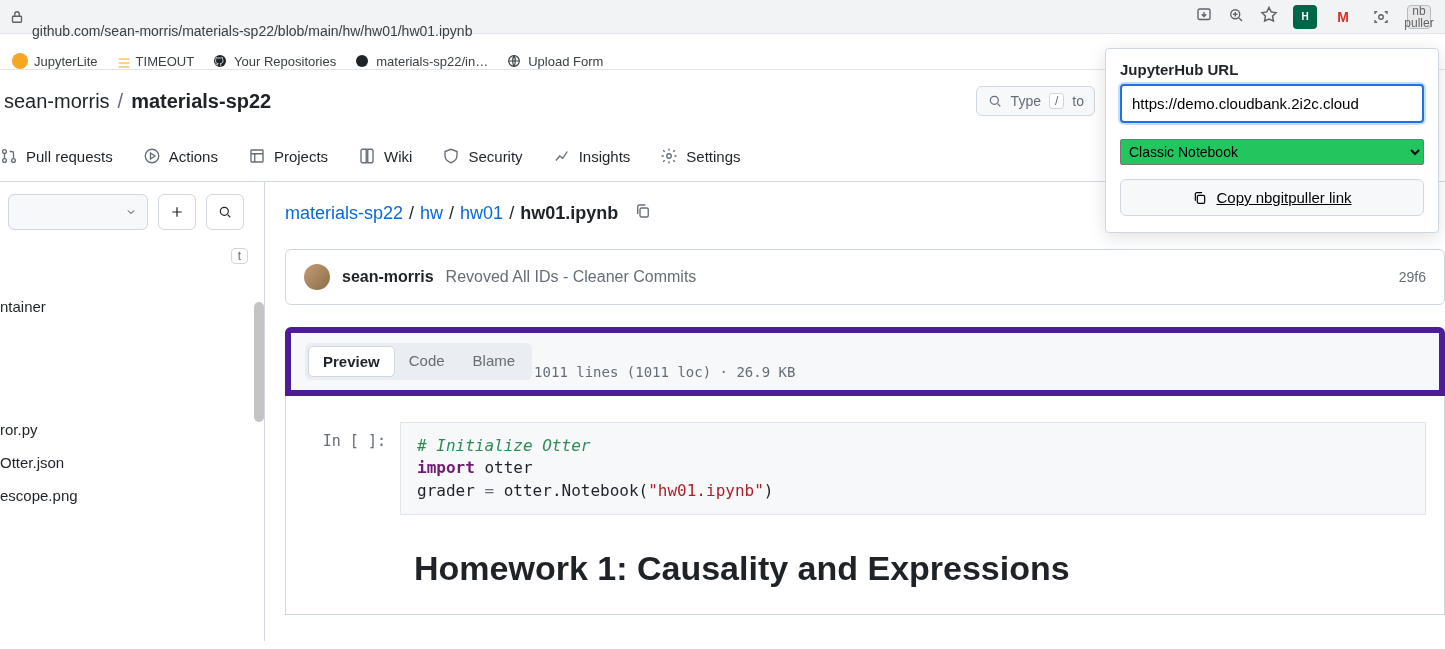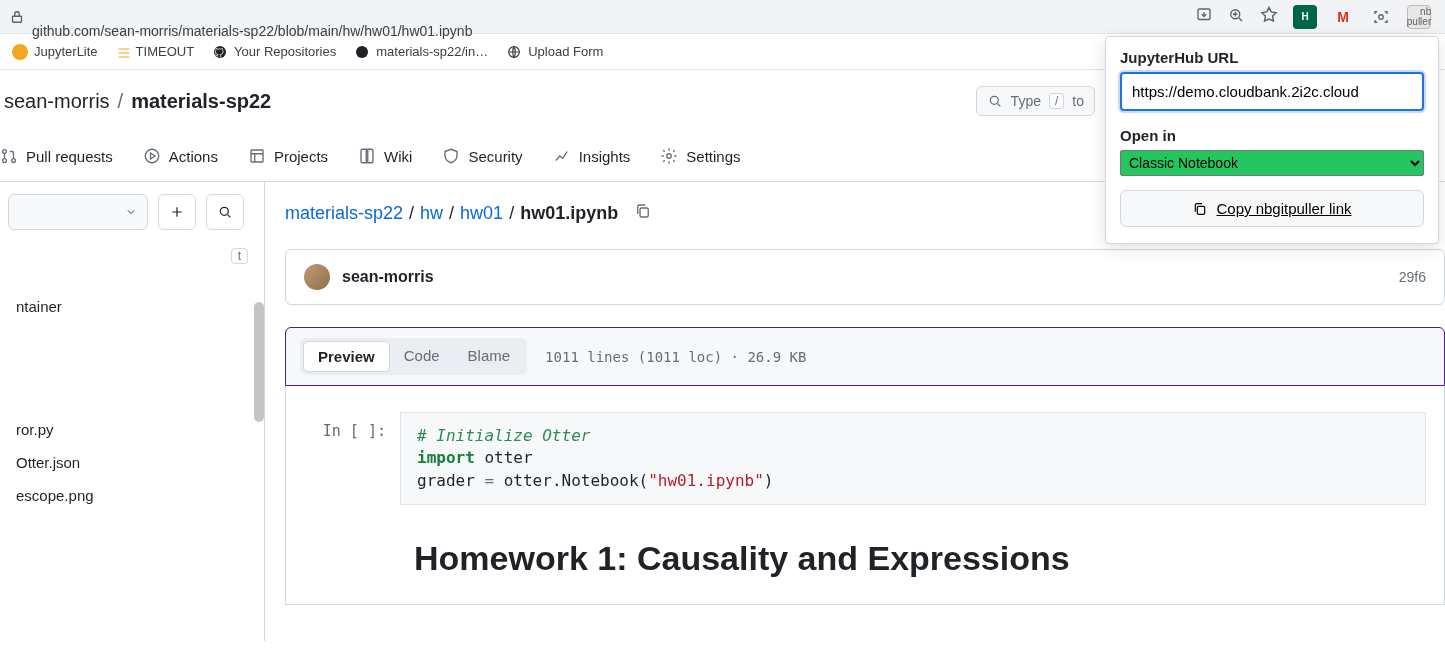--- a/index.html
+++ b/index.html
@@ -7,24 +7,24 @@
 
 
 .urlbar { height: 34px; background: #f1f3f4; display: flex; align-items: center; padding: 0 8px; border-bottom: 1px solid #e1e4e8; }
 .urlbar .lock { width: 18px; height: 18px; margin-right: 6px; display: flex; align-items: center; justify-content: center; color: #5f6368; }
 .urlbar .url { flex: 1; color: #3c4043; font-size: 14px; margin-top: 29px; }
 .urlbar .righticons { display: flex; align-items: center; gap: 14px; color: #5f6368; padding-right: 6px; }
 .urlbar .righticons .ext { width: 24px; height: 24px; display: flex; align-items: center; justify-content: center; border-radius: 4px; }
 .ext-green { background: #006648; color: #fff; font-size: 10px; font-weight: bold; }
 .ext-red { color: #d93025; font-weight: bold; }
 .ext-scan { color: #5f6368; }
-.ext-nb { background: #e8e8e8; border: 1px solid #bbb; font-size: 10px; line-height: 1; padding: 2px; text-align: right; }
-
-
-.bookmarks { height: 36px; display: flex; align-items: center; padding: 0 12px; gap: 18px; border-bottom: 1px solid #e1e4e8; background: #fff; }
+.ext-nb { background: #e8e8e8; border: 1px solid #bbb; font-size: 12px; line-height: 1; padding: 2px; text-align: center; }
+
+
+.bookmarks { height: 36px; display: flex; align-items: flex-end; padding: 0 12px; gap: 18px; border-bottom: 1px solid #e1e4e8; background: #fff; }
 .bm { display: flex; align-items: center; gap: 6px; color: #3c4043; font-size: 13px; cursor: pointer; }
 .bm svg, .bm .ico { width: 16px; height: 16px; }
 .ico-jl { width: 14px; height: 14px; background: #f5a623; border-radius: 50%; }
 .ico-to { width: 14px; height: 14px; color: #f5a623; }
 
 
 .repohead { padding: 16px 0 0 4px; display: flex; align-items: center; justify-content: space-between; }
 .repohead .crumb { font-size: 20px; display: flex; align-items: center; gap: 8px; }
 .repohead .crumb .owner { color: #1f2328; font-weight: 400; }
 .repohead .crumb .sep { color: #656d76; }
@@ -40,56 +40,56 @@
 
 .split { display: flex; height: calc(649px - 34px - 36px - 120px); }
 .split .left { width: 265px; border-right: 1px solid #d0d7de; padding: 12px 16px 12px 0; position: relative; }
 .split .right { flex: 1; padding: 20px 0 0 20px; }
 
 .left .toprow { display: flex; align-items: center; gap: 10px; justify-content: flex-end; padding-right: 4px; }
 .left .branchbtn { border: 1px solid #d0d7de; border-radius: 6px; height: 36px; width: 140px; display: flex; align-items: center; justify-content: flex-end; padding: 0 10px; background: #f6f8fa; }
 .left .sqbtn { border: 1px solid #d0d7de; border-radius: 6px; width: 38px; height: 36px; display: flex; align-items: center; justify-content: center; background: #fff; }
 .left .badge-t { border: 1px solid #d0d7de; border-radius: 4px; padding: 0 6px; font-size: 12px; color: #656d76; background: #fff; position: absolute; right: 16px; top: 66px; }
 .filelist { margin-top: 60px; }
-.filelist .fi { padding: 8px 0 8px 16px; font-size: 15px; color: #1f2328; white-space: nowrap; overflow: hidden; }
+.filelist .fi { padding: 8px 0 8px 0; font-size: 15px; color: #1f2328; white-space: nowrap; overflow: hidden; }
 .scrollthumb { position: absolute; right: 0; top: 120px; width: 10px; height: 120px; background: #c4c4c4; border-radius: 5px; }
 
 
 .pathcrumb { font-size: 18px; display: flex; align-items: center; gap: 6px; }
 .pathcrumb a { color: #0969da; text-decoration: none; }
 .pathcrumb .cur { font-weight: 600; color: #1f2328; }
 .pathcrumb .copy { margin-left: 10px; color: #656d76; }
 
 
 .commitbar { border: 1px solid #d0d7de; border-radius: 6px; margin-top: 24px; display: flex; align-items: center; padding: 14px 18px; gap: 12px; }
 .avatar { width: 26px; height: 26px; border-radius: 50%; background: linear-gradient(135deg,#c39b77,#8b6f47); }
 .commitbar .author { font-weight: 600; font-size: 16px; }
 .commitbar .msg { color: #656d76; font-size: 16px; }
 .commitbar .sha { margin-left: auto; color: #656d76; font-size: 14px; }
 
 
-.filetoolbar { border: 1px solid #4c1d95; border-top-left-radius: 6px; border-top-right-radius: 6px; margin-top: 22px; display: flex; align-items: center; padding: 10px 14px; gap: 18px; background: #f6f8fa; }
+.filetoolbar { border: 6px solid #4c1d95; border-top-left-radius: 6px; border-top-right-radius: 6px; margin-top: 22px; display: flex; align-items: flex-end; padding: 10px 14px; gap: 2px; background: #f6f8fa; }
 .segctl { display: flex; background: #eaeef2; border-radius: 6px; padding: 3px; }
 .segctl .seg { padding: 6px 14px; border-radius: 5px; font-size: 15px; cursor: pointer; color: #656d76; }
 .segctl .seg.active { background: #fff; color: #1f2328; font-weight: 600; border: 1px solid #d0d7de; }
 .filemeta { font-family: ui-monospace, SFMono-Regular, Menlo, monospace; color: #656d76; font-size: 14px; }
 
 
 .nbarea { border: 1px solid #d0d7de; border-top: none; padding: 26px 18px; }
 .nbcell { display: flex; }
 .nbprompt { width: 96px; text-align: right; padding-right: 14px; color: #656d76; font-family: ui-monospace, SFMono-Regular, Menlo, monospace; font-size: 15px; padding-top: 10px; }
 .nbcode { flex: 1; background: #f6f8fa; border: 1px solid #e1e4e8; padding: 12px 16px; font-family: ui-monospace, SFMono-Regular, Menlo, monospace; font-size: 16px; line-height: 1.4; }
 .tok-cm { color: #2e8b57; font-style: italic; }
-.tok-kw { color: #15803d; font-weight: bold; }
+.tok-kw { color: #701a75; font-weight: bold; }
 .tok-op { color: #656d76; }
 .tok-str { color: #b31d28; }
 .nbh1 { font-size: 34px; font-weight: 600; margin: 34px 0 0 110px; }
 
 
-.popup { position: absolute; top: 36px; right: 6px; width: 334px; background: #fff; border: 1px solid #d0d7de; border-radius: 4px; box-shadow: 0 4px 18px rgba(0,0,0,0.12); padding: 12px 14px 16px; z-index: 50; }
+.popup { position: absolute; top: 48px; right: 6px; width: 334px; background: #fff; border: 1px solid #d0d7de; border-radius: 4px; box-shadow: 0 4px 18px rgba(0,0,0,0.12); padding: 12px 14px 16px; z-index: 50; }
 .popup label { font-weight: 700; font-size: 15px; display: block; margin-bottom: 6px; }
 .popup input[type=text] { width: 100%; border: 2px solid #1a73e8; border-radius: 4px; padding: 9px 10px; font-size: 15px; outline: none; box-shadow: 0 0 0 2px rgba(26,115,232,0.25); }
 .popup .openin { margin-top: 16px; }
 .popup select { width: 100%; border: 1px solid #777; border-radius: 2px; padding: 3px 4px; font-size: 14px; background: #22c55e; }
 .popup .copybtn { width: 100%; margin-top: 14px; border: 1px solid #d0d7de; border-radius: 6px; background: #f6f8fa; padding: 9px 0; font-size: 15px; font-weight: 500; display: flex; align-items: center; justify-content: center; gap: 8px; cursor: pointer; text-decoration: underline; }
 
 svg { fill: none; stroke: currentColor; stroke-width: 1.8; }
 </style>
 </head>
 <body>
@@ -268,20 +268,21 @@
       <span class="cur">hw01.ipynb</span>
       <span class="copy"><svg width="18" height="18" viewBox="0 0 24 24">
             <rect x="8" y="8" width="11" height="12" rx="2"></rect>
             <path d="M5 16V6a2 2 0 012-2h8"></path>
           </svg></span>
     </div>
 
     <div class="commitbar">
       <div class="avatar"></div>
       <span class="author">sean-morris</span>
+      <span class="msg">Revoved All IDs - Cleaner Commits</span>
       <span class="sha">29f6</span>
     </div>
 
     <div class="filetoolbar">
       <div class="segctl">
         <div class="seg active">Preview</div>
         <div class="seg">Code</div>
         <div class="seg">Blame</div>
       </div>
       <span class="filemeta">1011 lines (1011 loc) · 26.9 KB</span>
@@ -298,21 +299,20 @@
       </div>
       <h1 class="nbh1">Homework 1: Causality and Expressions</h1>
     </div>
   </div>
 </div>
 
 <div class="popup">
   <label>JupyterHub URL</label>
   <input type="text" value="https://demo.cloudbank.2i2c.cloud" style="">
   <div class="openin">
-    <label>Open in</label>
     <select>
       <option>Classic Notebook</option>
     </select>
   </div>
   <button class="copybtn">
     <svg width="16" height="16" viewBox="0 0 24 24">
         <rect x="8" y="8" width="11" height="12" rx="2"></rect>
         <path d="M5 16V6a2 2 0 012-2h8"></path>
       </svg>
     <span>Copy nbgitpuller link</span>

